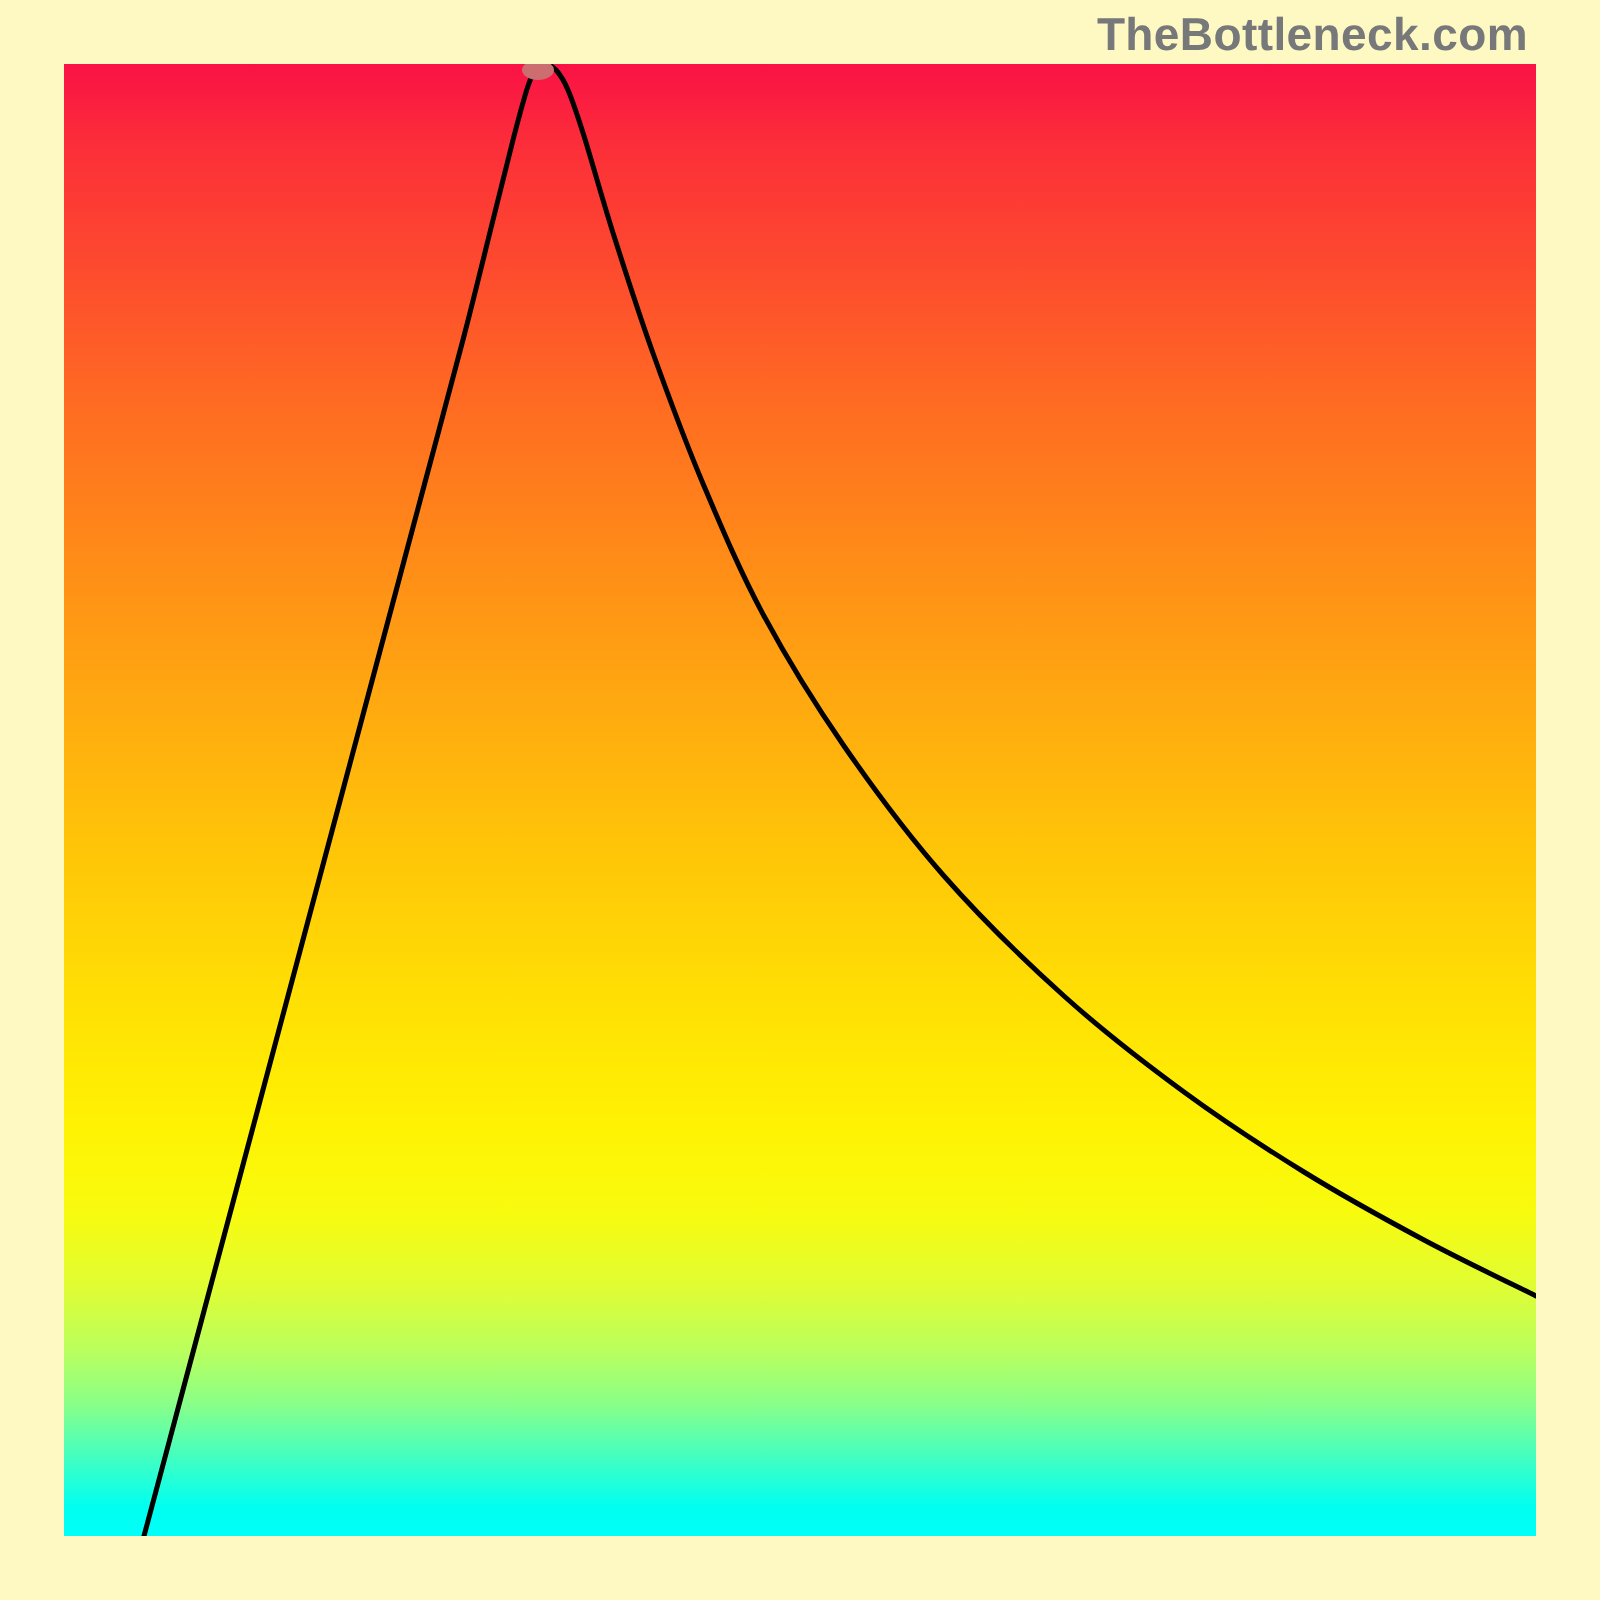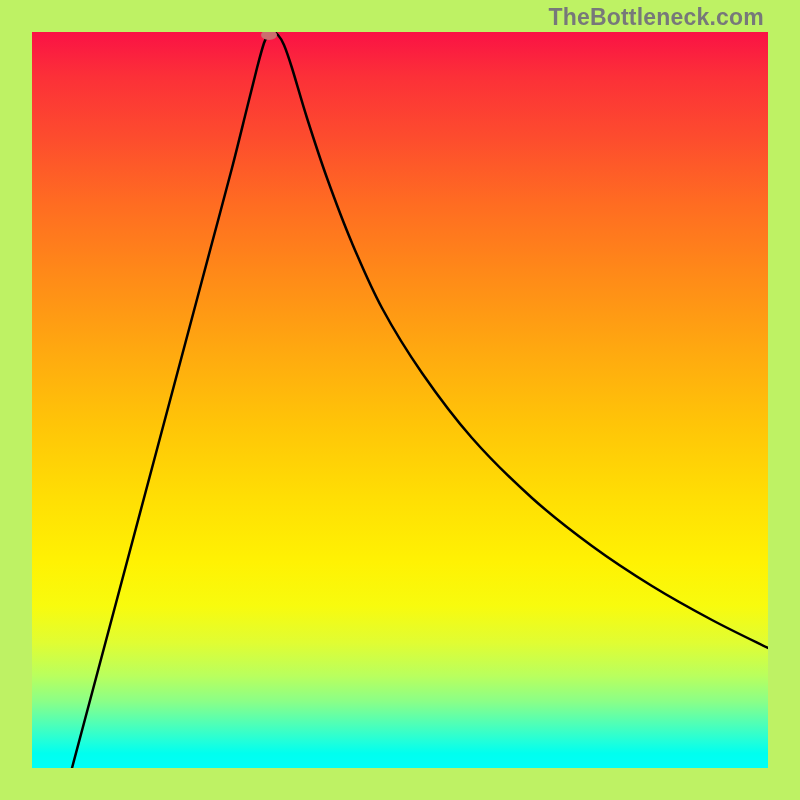--- a/index.html
+++ b/index.html
@@ -1,20 +1,20 @@
 <!DOCTYPE html>
 <html><head>
 <meta charset="utf-8">
 <style>
   * { margin: 0; padding: 0; box-sizing: border-box; }
   html, body { width: 800px; height: 800px; overflow: hidden; }
   .frame {
     width: 800px;
     height: 800px;
-    background: #bef264;
+    background: #fef9c3;
     position: relative;
   }
   .plot-area {
     position: absolute;
     left: 32px;
     top: 32px;
     width: 736px;
     height: 736px;
     background: linear-gradient(to bottom,
       #fa1245 0%,

